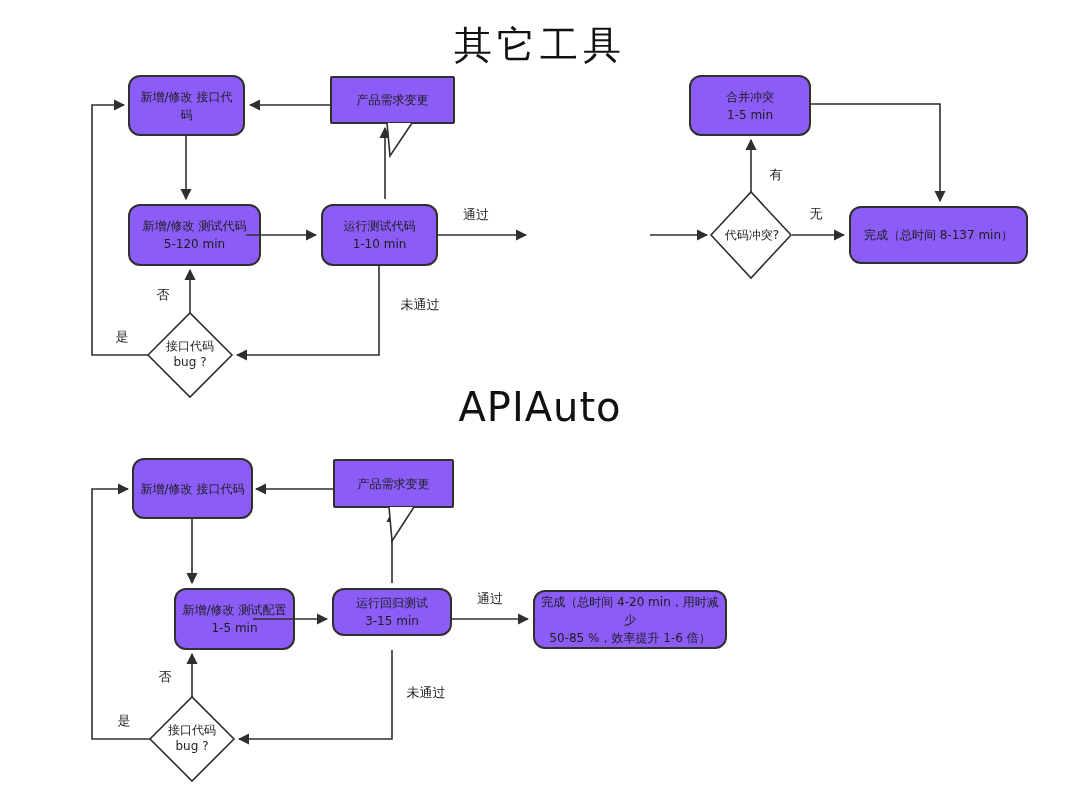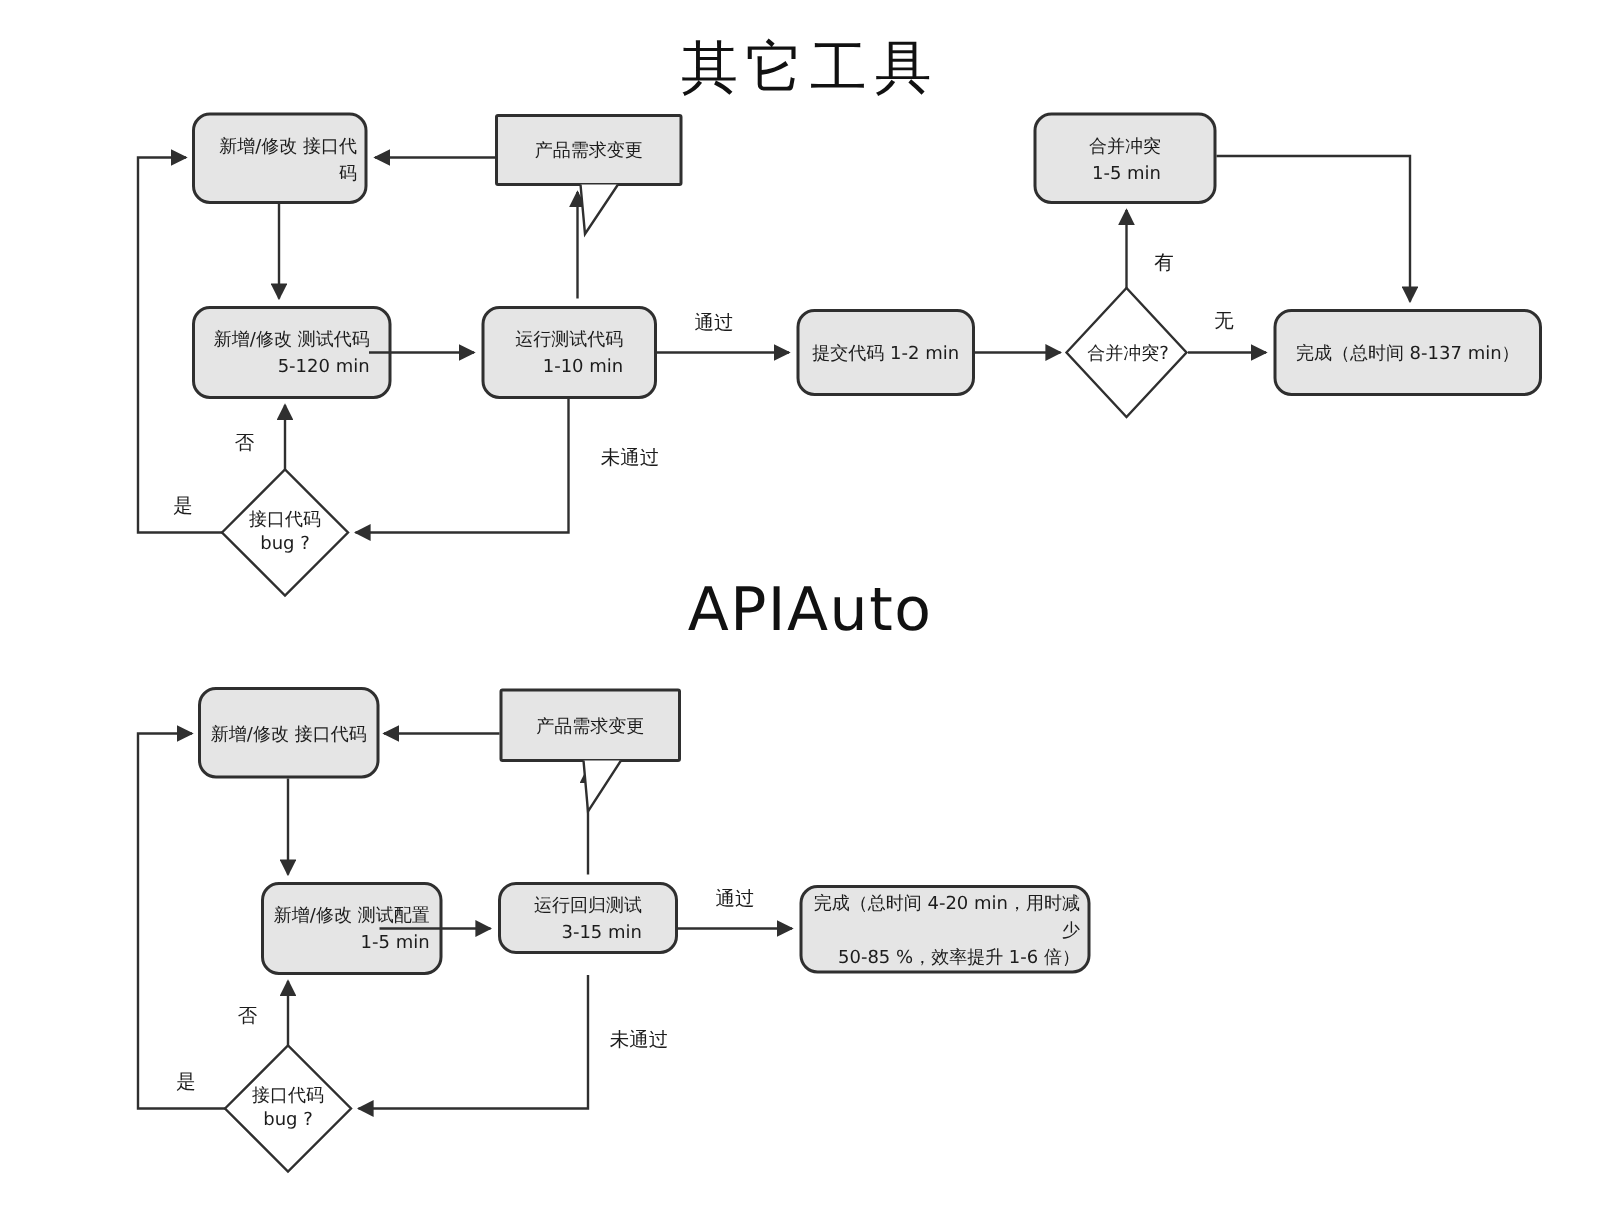--- a/index.html
+++ b/index.html
@@ -2,23 +2,23 @@
 <html><head>
 <meta charset="utf-8">
 <style>
   html,body{margin:0;padding:0;background:#fff;}
   body{font-family:"DejaVu Sans","Liberation Sans",sans-serif;}
   #canvas{position:relative;width:1080px;height:809px;background:#ffffff;overflow:hidden;}
   .layer{position:absolute;left:0;top:0;width:100%;height:100%;}
   svg.layer{z-index:2;}
   .node{
     position:absolute;box-sizing:border-box;z-index:1;
-    border:2px solid #2f2f2f;border-radius:12px;background:#e5e5e5;
+    border:2px solid #2f2f2f;border-radius:12px;background:#8b5cf6;
     display:flex;align-items:center;justify-content:center;
-    text-align:right;font-size:12px;line-height:1.5;color:#1c1c1c;
+    text-align:center;font-size:12px;line-height:1.5;color:#1c1c1c;
     white-space:pre-line;padding:0 5px;
   }
   .callout{border-radius:2px;}
   .txt{position:absolute;z-index:3;color:#1c1c1c;text-align:center;white-space:pre-line;}
   .edge-label{font-size:13px;}
   .diamond-label{font-size:12px;line-height:1.35;}
   .title{position:absolute;z-index:3;text-align:center;color:#111111;}
   .title-serif{font-family:"DejaVu Serif","Liberation Serif",serif;font-size:38px;letter-spacing:5px;}
   .title-sans{font-family:"DejaVu Sans","Liberation Sans",sans-serif;font-size:40px;letter-spacing:1px;}
 </style>
@@ -28,26 +28,25 @@
 <div id="canvas">
 
   <div class="title title-serif" style="left:390px;top:20px;width:300px;">其它工具</div>
 
   <div class="node" style="left:128px;top:75px;width:117px;height:61px;">新增/修改 接口代码</div>
   <div class="node callout" style="left:330px;top:76px;width:125px;height:48px;">产品需求变更</div>
   <div class="node" style="left:128px;top:204px;width:133px;height:62px;">新增/修改 测试代码
 5-120 min</div>
   <div class="node" style="left:321px;top:204px;width:117px;height:62px;">运行测试代码
 1-10 min</div>
-  <div class="node" style="left:531px;top:206px;width:119px;height:58px;">提交代码 1-2 min</div>
   <div class="node" style="left:689px;top:75px;width:122px;height:61px;">合并冲突
 1-5 min</div>
   <div class="node" style="left:849px;top:206px;width:179px;height:58px;">完成（总时间 8-137 min）</div>
 
-  <div class="txt diamond-label" style="left:711px;top:227px;width:82px;">合并冲突?</div>
+  <div class="txt diamond-label" style="left:711px;top:227px;width:82px;">代码冲突?</div>
   <div class="txt diamond-label" style="left:150px;top:338px;width:80px;">接口代码
 bug ?</div>
 
   <div class="txt edge-label" style="left:448px;top:206px;width:56px;">通过</div>
   <div class="txt edge-label" style="left:390px;top:296px;width:60px;">未通过</div>
   <div class="txt edge-label" style="left:145px;top:286px;width:36px;">否</div>
   <div class="txt edge-label" style="left:104px;top:328px;width:36px;">是</div>
   <div class="txt edge-label" style="left:758px;top:166px;width:36px;">有</div>
   <div class="txt edge-label" style="left:798px;top:205px;width:36px;">无</div>
 

